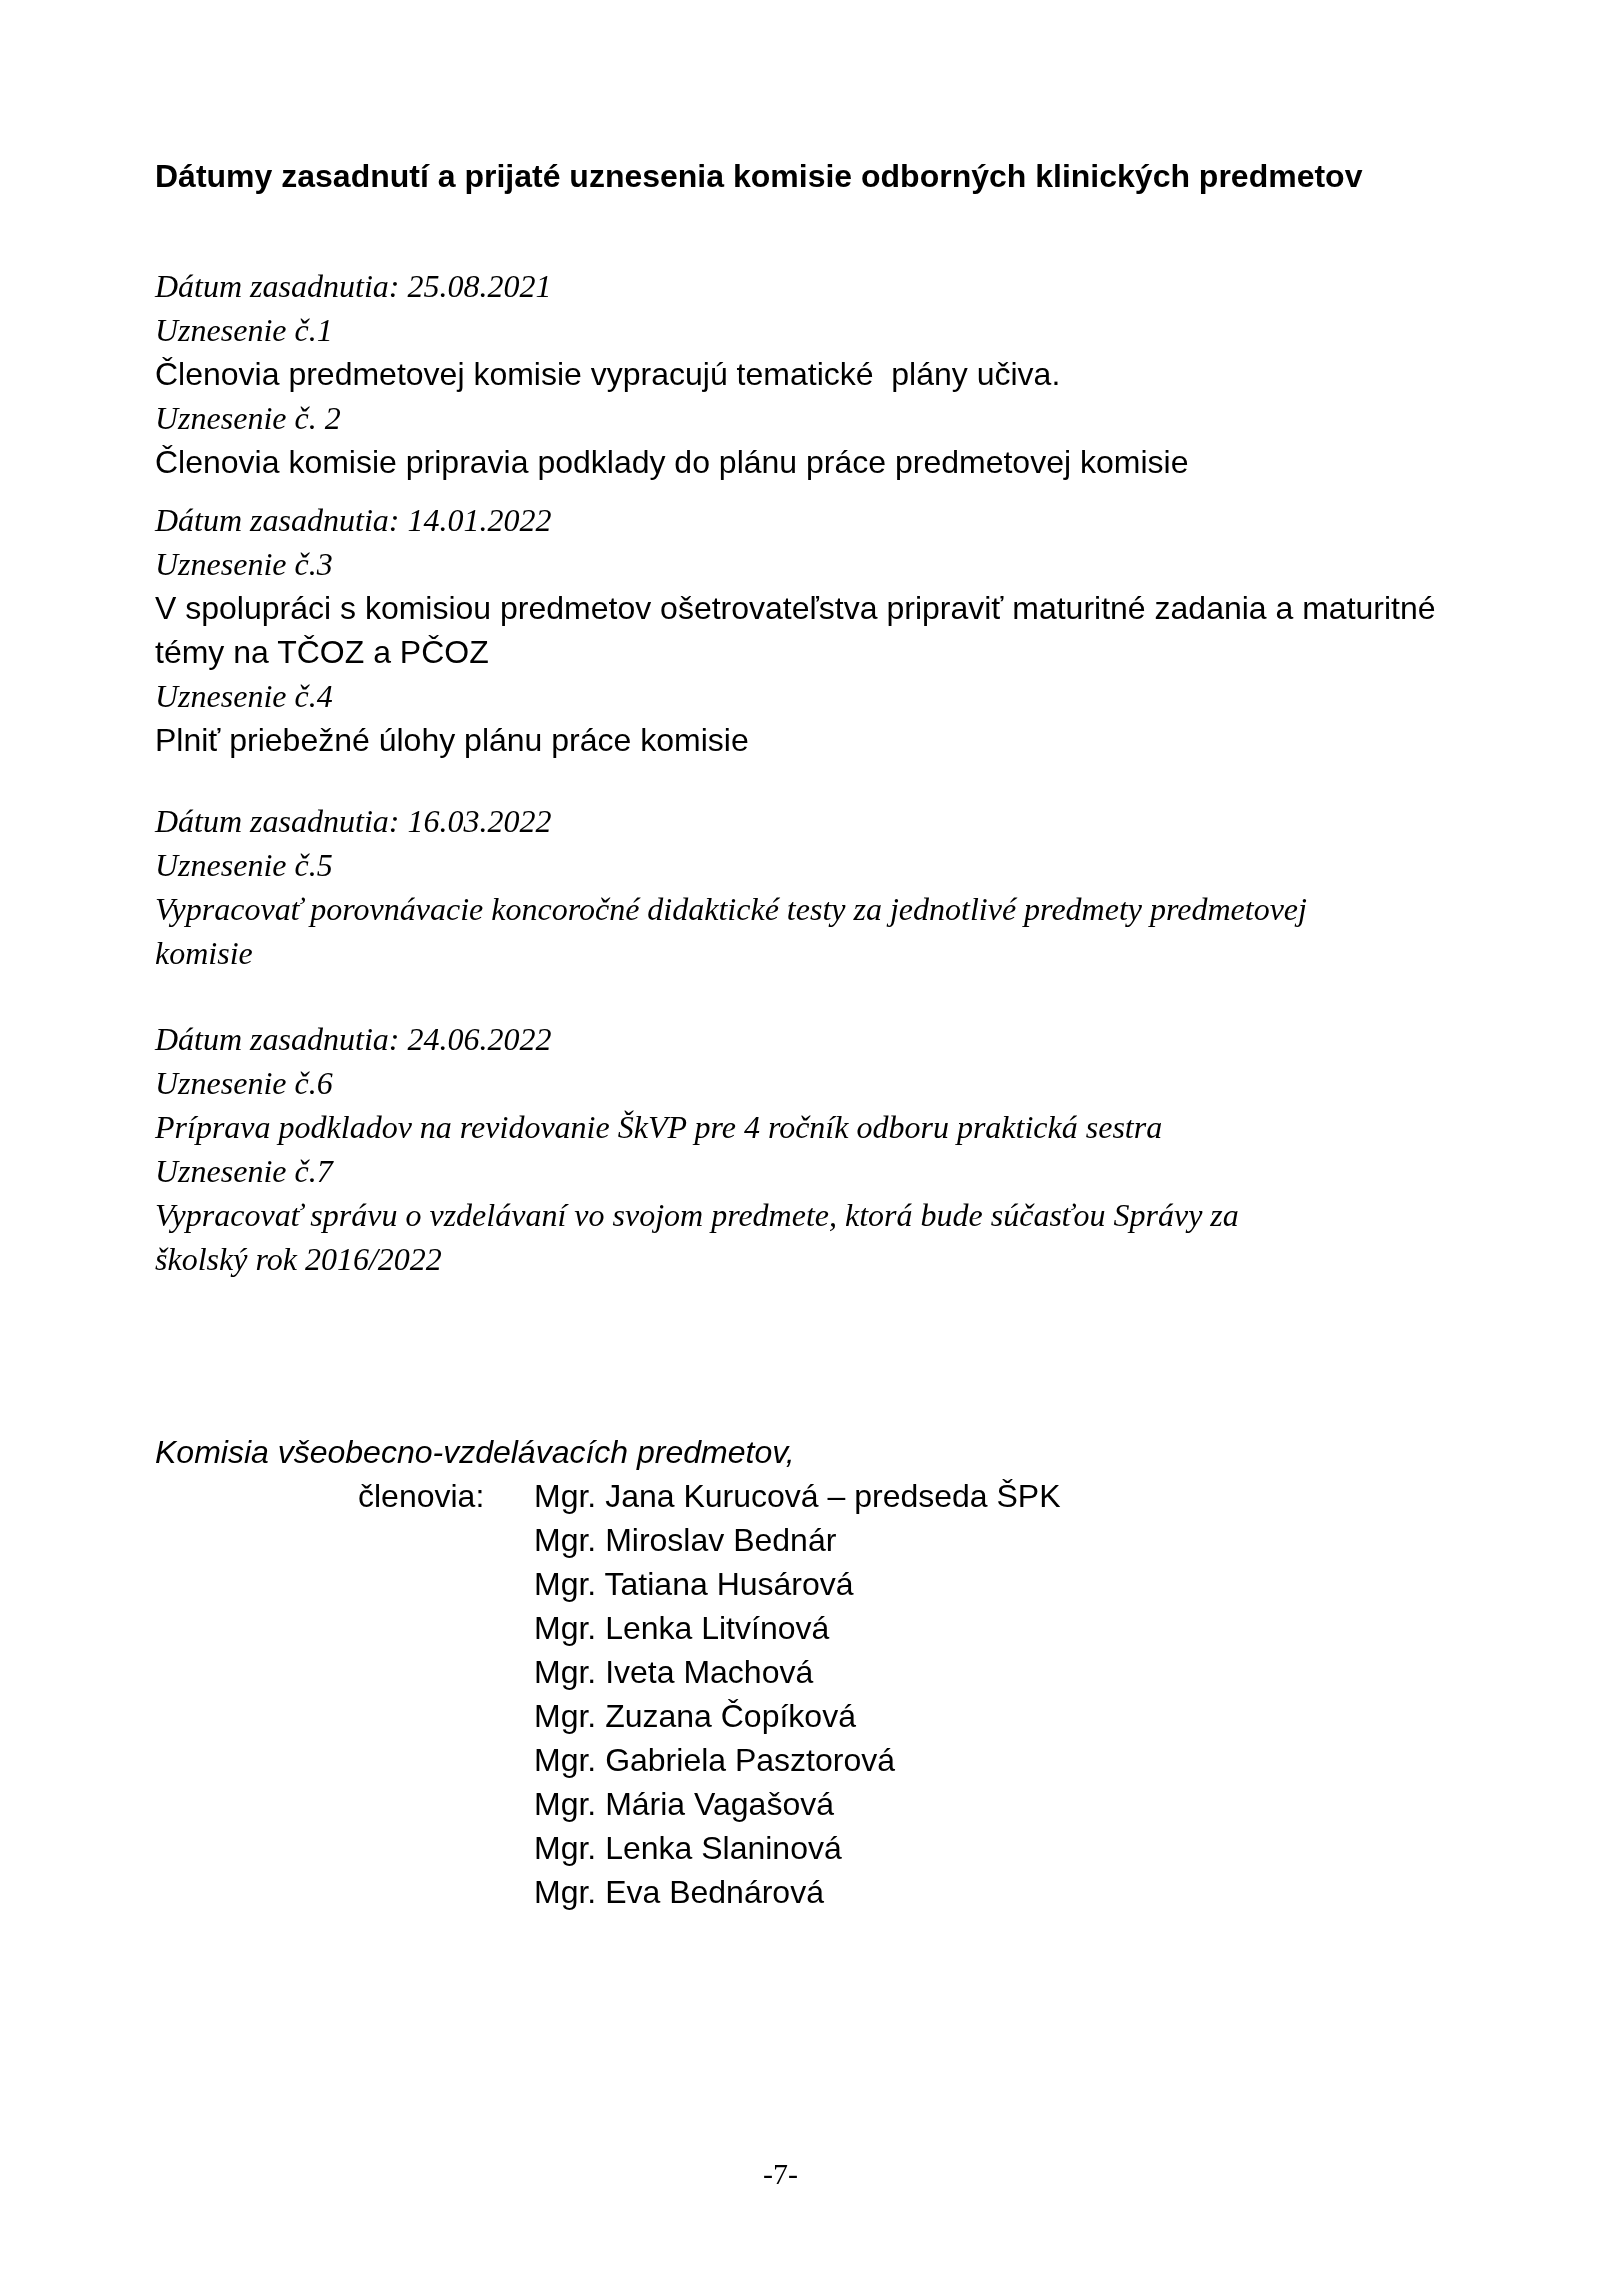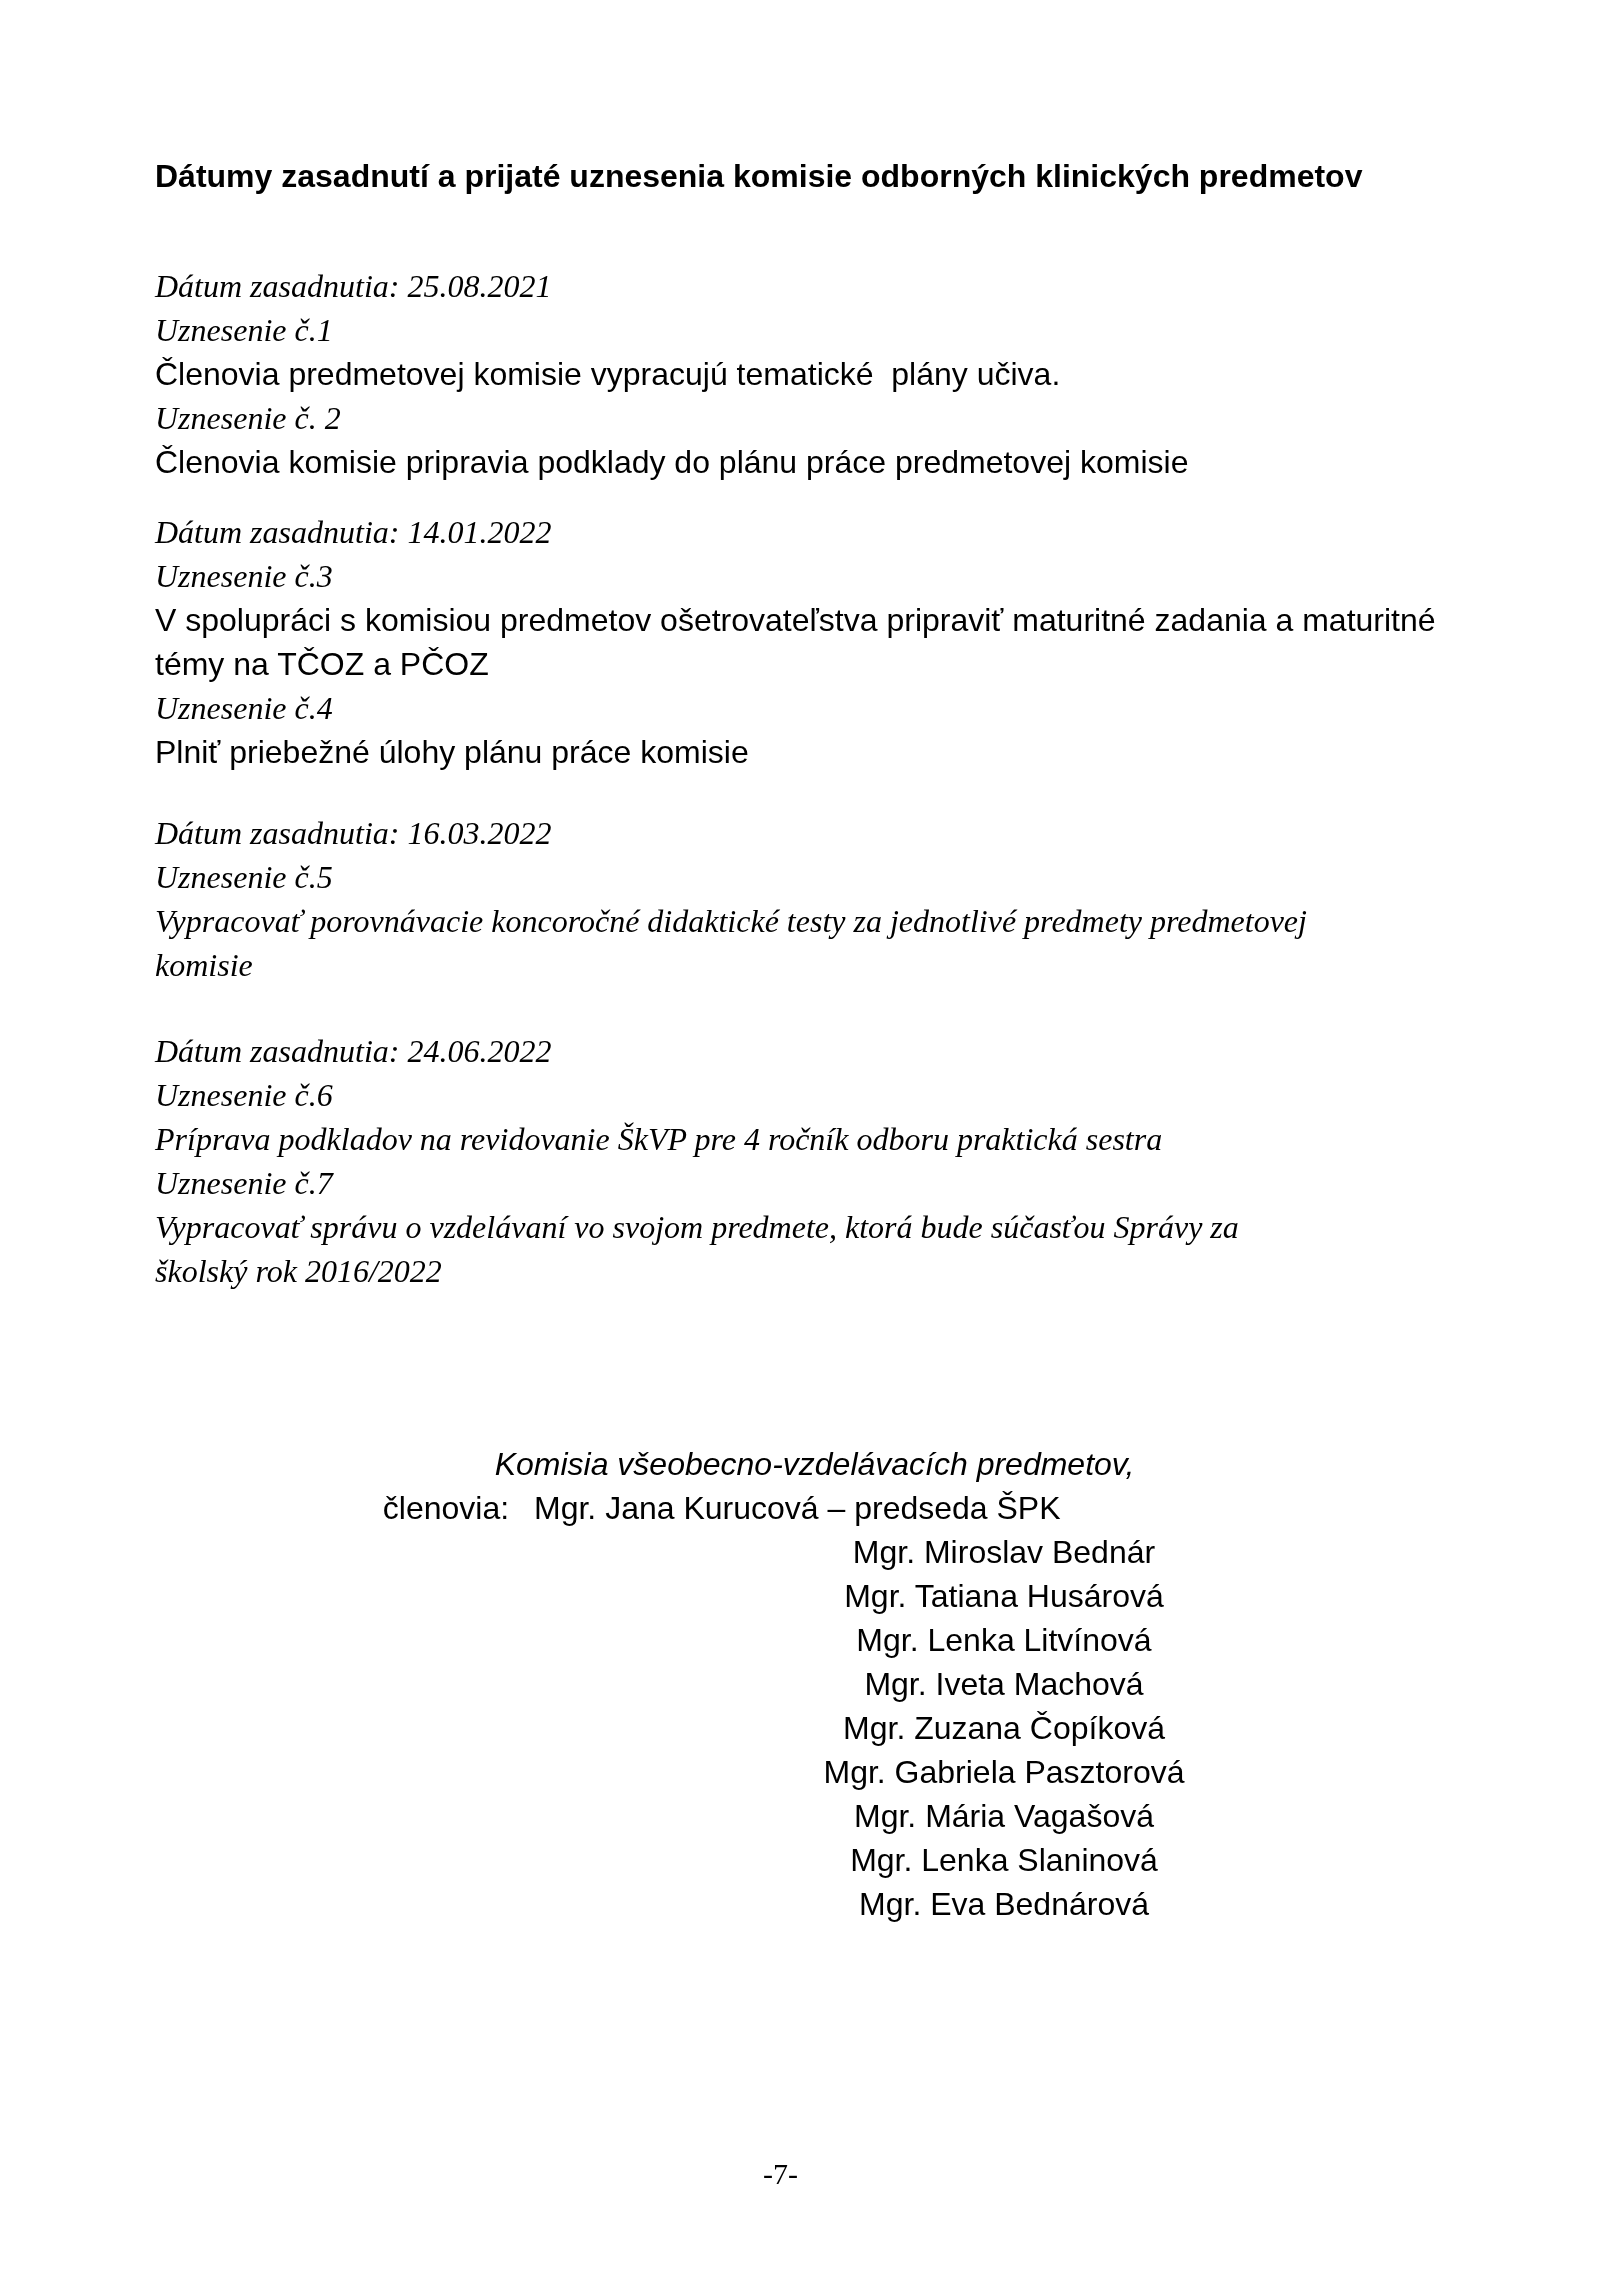--- a/index.html
+++ b/index.html
@@ -15,24 +15,24 @@
   }
   .title{
     font-size:32px;font-weight:bold;line-height:44px;margin:0;
     white-space:pre;
   }
   .line{
     font-size:32px;line-height:44px;white-space:pre;
   }
   .em-italic{font-style:italic;font-family:Liberation Serif, serif;}
   .section.sec-0{margin-top:66px;}
-  .section.sec-1{margin-top:26px;}
+  .section.sec-1{margin-top:14px;}
   .section.sec-2{margin-top:37px;}
   .section.sec-3{margin-top:42px;}
-  .committee{margin-top:149px;text-align:center;}
+  .committee{margin-top:149px;}
   .committee-heading{font-style:italic;}
   .members-first-row{display:flex;}
   .members-label{margin-left:203px;min-width:176px;}
   .member-line{margin-left:379px;}
   .page-number{
     position:absolute;top:2152px;left:0;width:100%;
     text-align:center;
     font-family:"Liberation Serif","DejaVu Serif",serif;
     font-size:30px;line-height:44px;
   }

